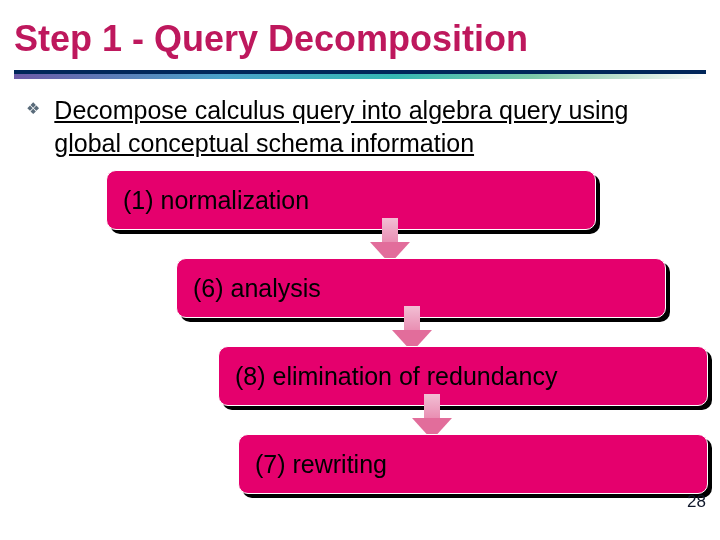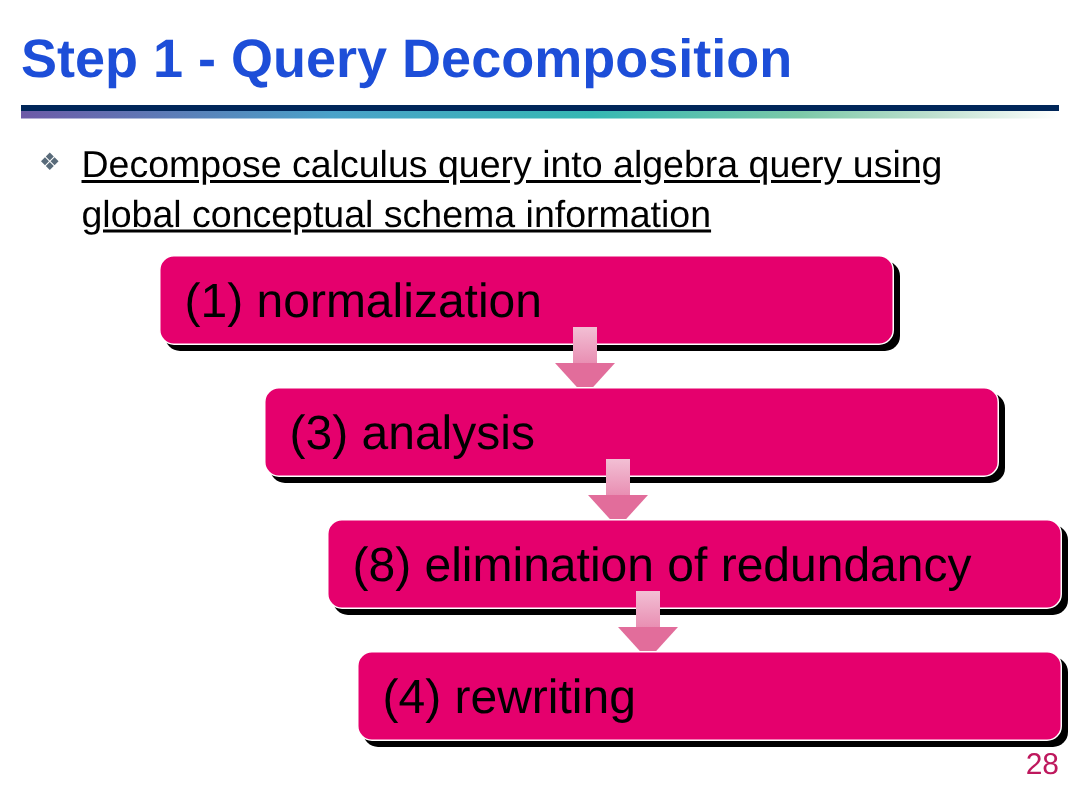--- a/index.html
+++ b/index.html
@@ -17,21 +17,21 @@
     width: 720px;
     height: 540px;
     box-sizing: border-box;
   }
   .title {
     position: absolute;
     top: 18px;
     left: 14px;
     font-size: 36px;
     font-weight: 700;
-    color: #1d4ed8;
+    color: #be185d;
     font-family: Arial, Helvetica, sans-serif;
   }
   .rule-wrap {
     position: absolute;
     top: 70px;
     left: 14px;
     right: 14px;
   }
   .rule-navy {
     height: 4px;
@@ -77,38 +77,38 @@
     bottom: 0;
   }
   .step {
     position: absolute;
     height: 60px;
     border-radius: 10px;
     box-sizing: border-box;
     display: flex;
     align-items: center;
     padding-left: 16px;
-    font-size: 32px;
+    font-size: 25px;
     color: #000;
   }
   .step-inner {
     background: #e5006d;
     border: 1px solid #fff;
   }
   .step-shadow {
     position: absolute;
     border-radius: 10px;
     background: #000;
   }
   .page-num {
     position: absolute;
     right: 14px;
-    bottom: 18px;
-    font-size: 20px;
-    color: #be185d;
+    bottom: 28px;
+    font-size: 17px;
+    color: #0f172a;
   }
   .arrow {
     position: absolute;
     width: 40px;
     height: 48px;
   }
   .arrow .shaft {
     position: absolute;
     left: 12px;
     top: 0;
@@ -151,40 +151,40 @@
       <span>(1) normalization</span>
     </div>
 
     <div class="arrow" style="left:370px; top:48px;">
       <div class="shaft"></div>
         <div class="head"></div>
     </div>
 
     <div class="step-shadow" style="left:180px; top:92px; width:490px; height:60px;"></div>
     <div class="step step-inner" style="left:176px; top:88px; width:490px;">
-      <span>(3) analysis</span>
+      <span>(6) analysis</span>
     </div>
 
     <div class="arrow" style="left:392px; top:136px;">
       <div class="shaft"></div>
         <div class="head"></div>
     </div>
 
     <div class="step-shadow" style="left:222px; top:180px; width:490px; height:60px;"></div>
     <div class="step step-inner" style="left:218px; top:176px; width:490px;">
       <span>(8) elimination of redundancy</span>
     </div>
 
     <div class="arrow" style="left:412px; top:224px;">
       <div class="shaft"></div>
         <div class="head"></div>
     </div>
 
     <div class="step-shadow" style="left:242px; top:268px; width:470px; height:60px;"></div>
     <div class="step step-inner" style="left:238px; top:264px; width:470px;">
-      <span>(4) rewriting</span>
+      <span>(7) rewriting</span>
     </div>
 
   </div>
 
   <div class="page-num">28</div>
 
 </div>
 
 </body></html>

